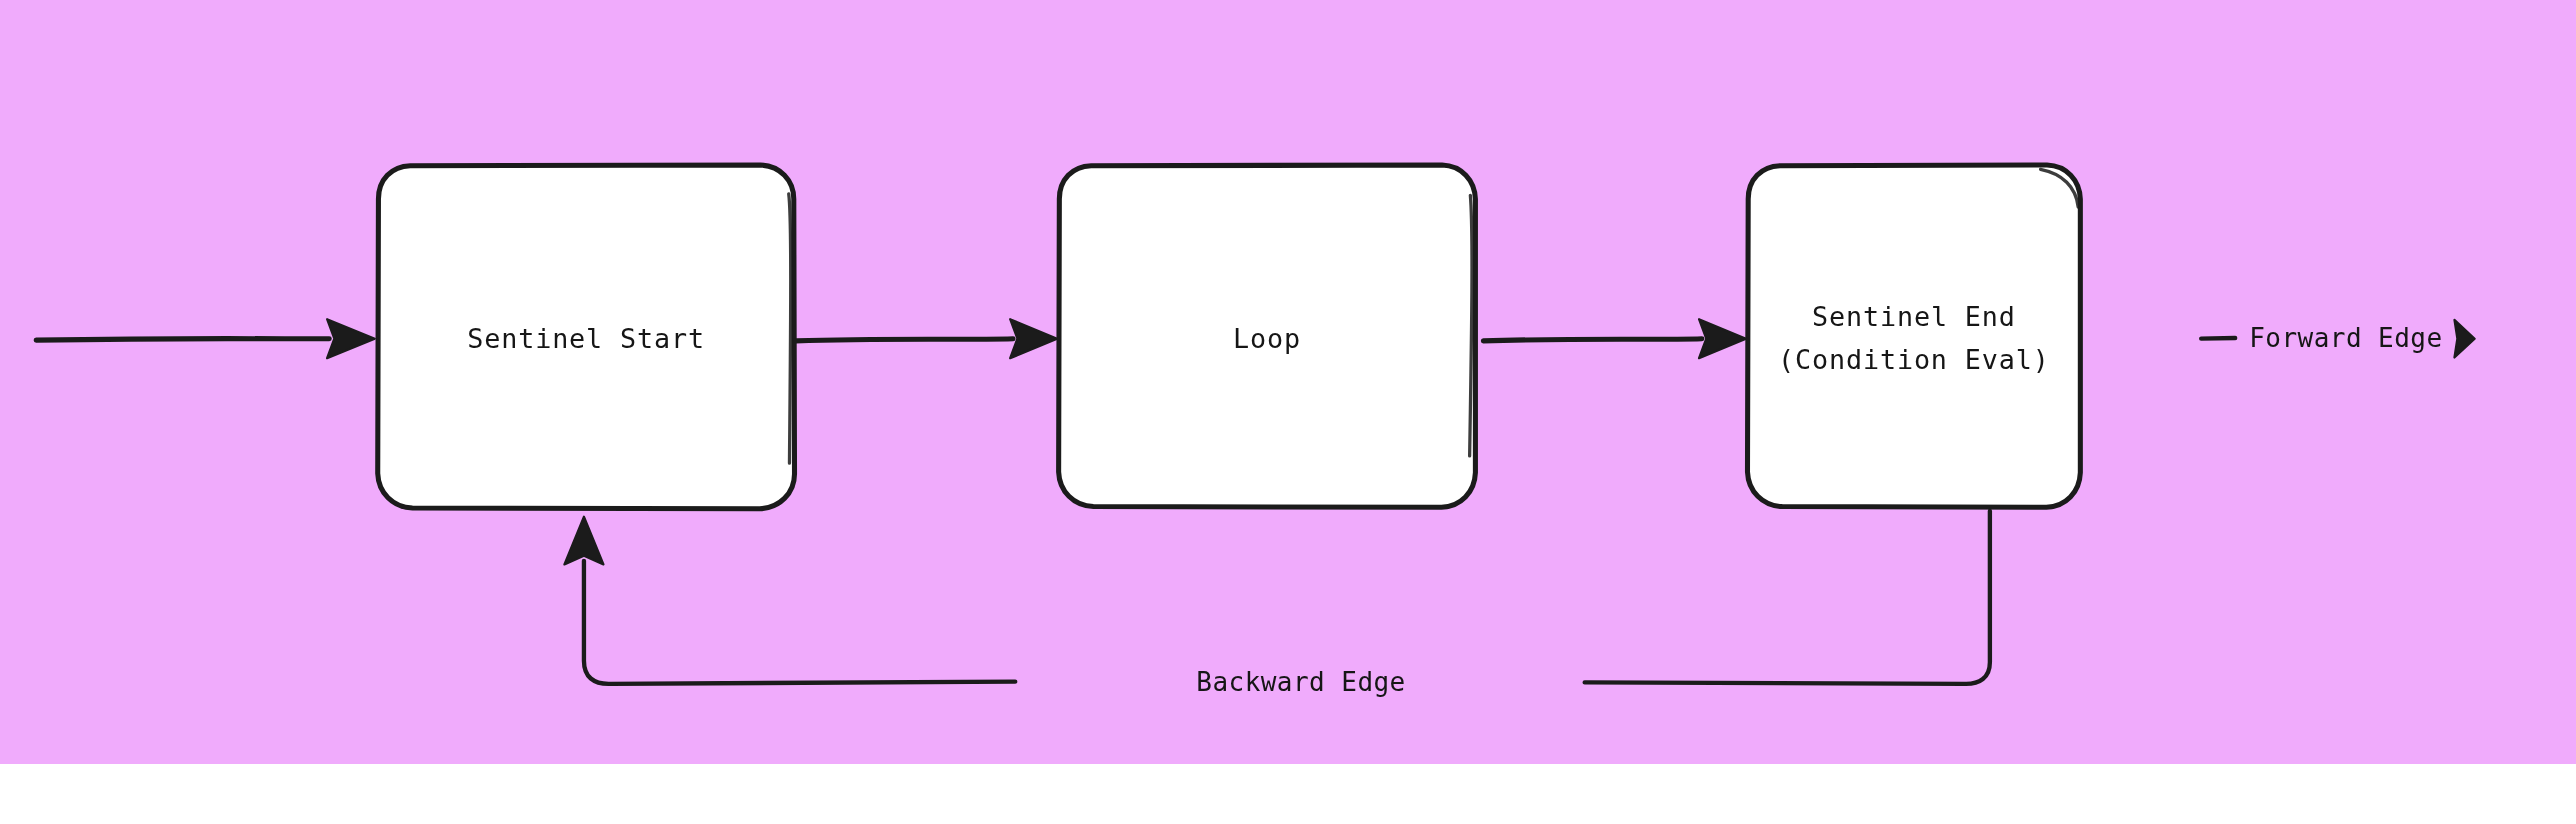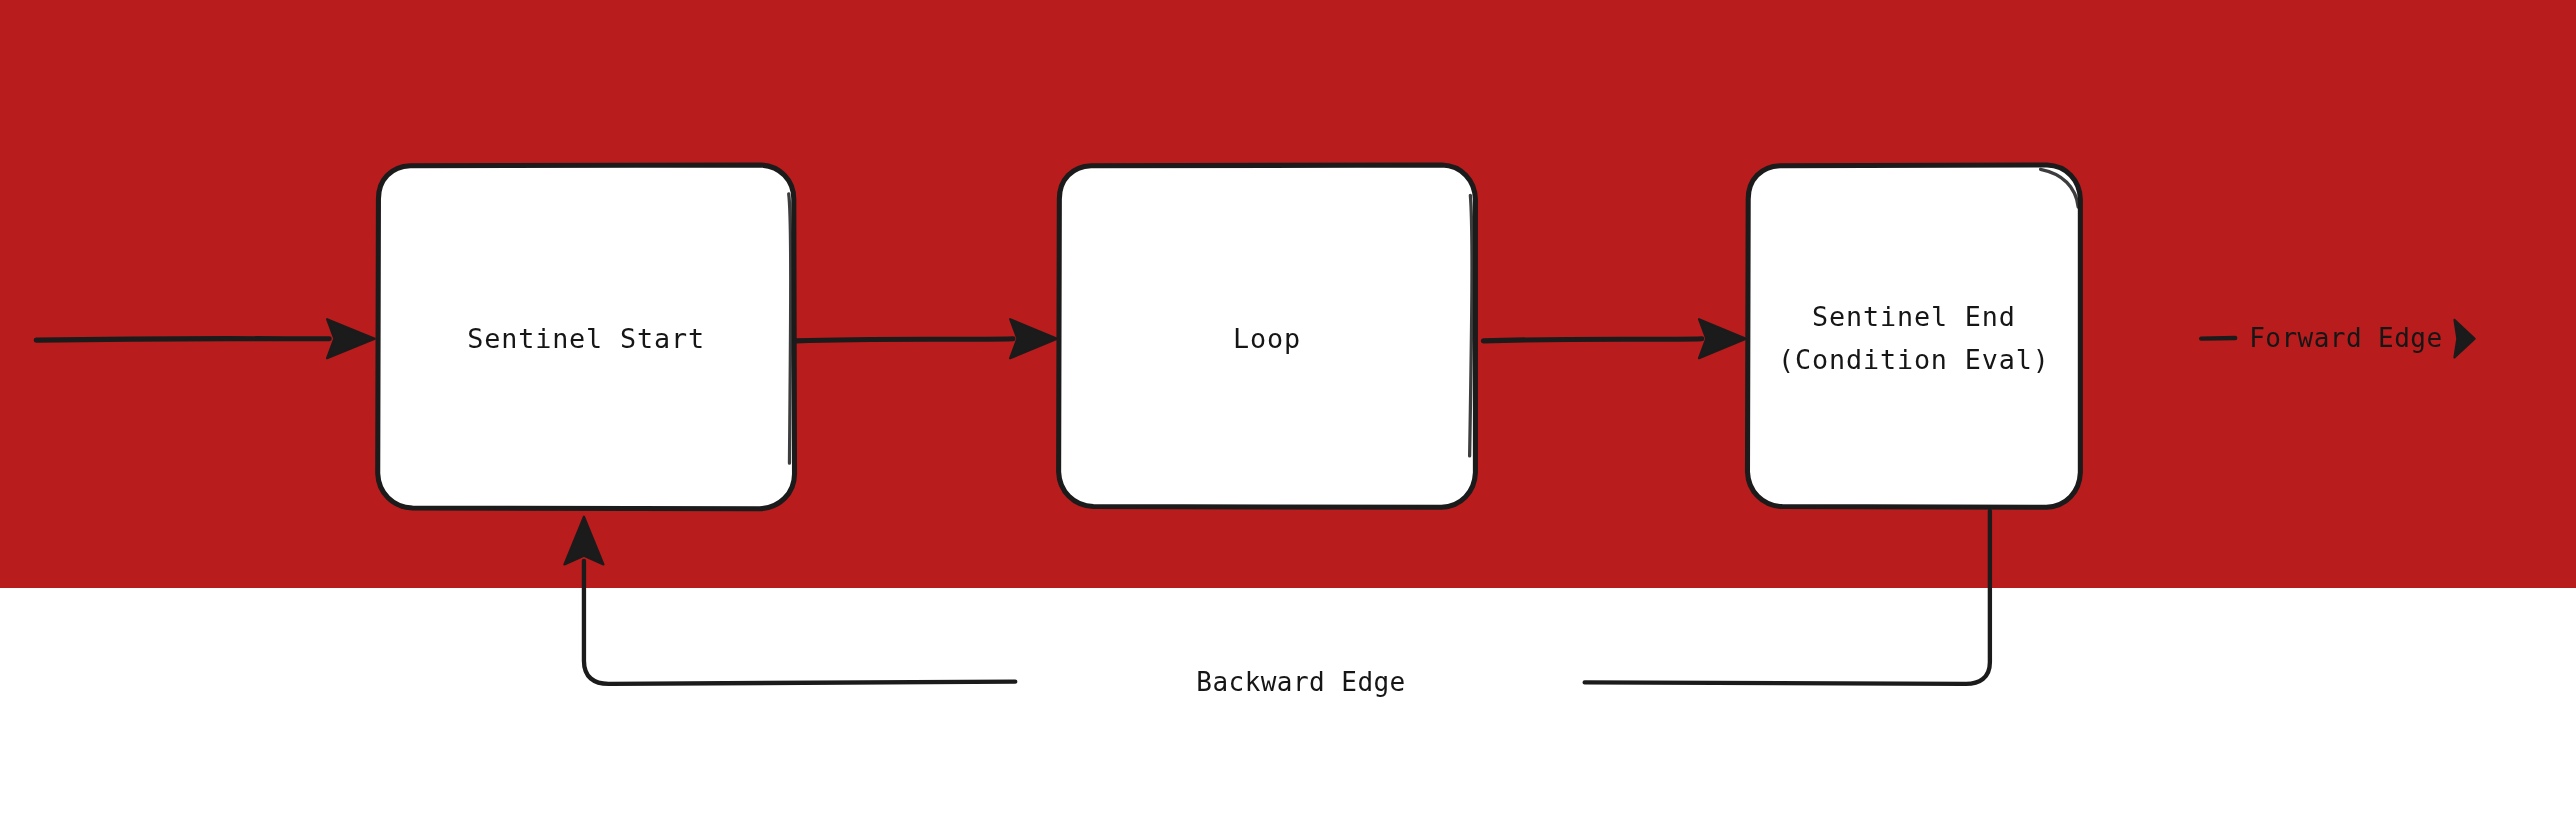--- a/index.html
+++ b/index.html
@@ -9,22 +9,22 @@
   }
   body {
     width: 2576px;
     height: 825px;
     overflow: hidden;
     font-family: "DejaVu Sans Mono", "Liberation Mono", monospace;
   }
   #diagram-root {
     position: relative;
     width: 2576px;
-    height: 588px;
-    background: #b91c1c;
+    height: 764px;
+    background: #f0abfc;
     text-align: right;
   }
   svg#diagram-canvas {
     position: absolute;
     left: 0;
     top: 0;
     width: 2576px;
     height: 825px;
     display: block;
   }

